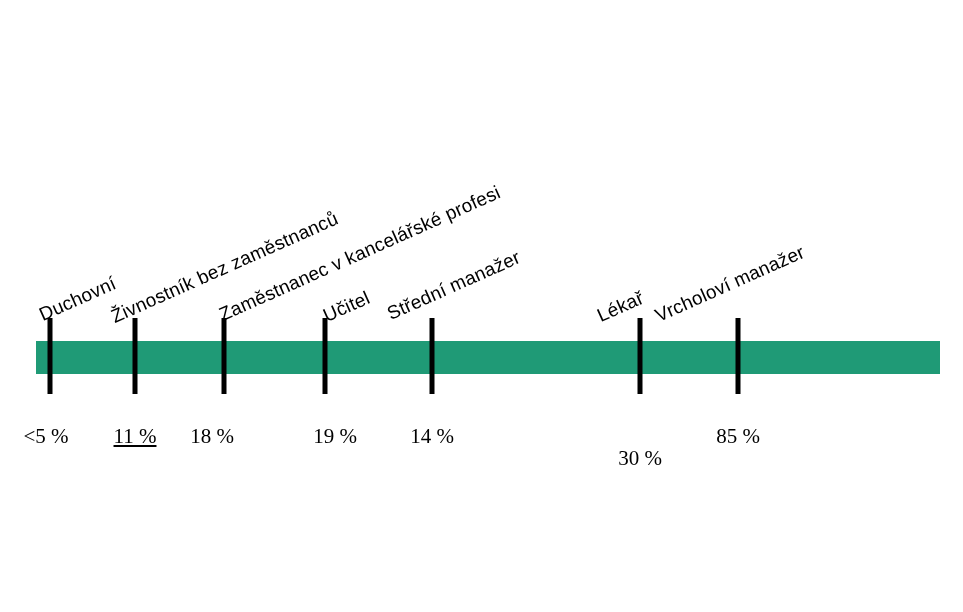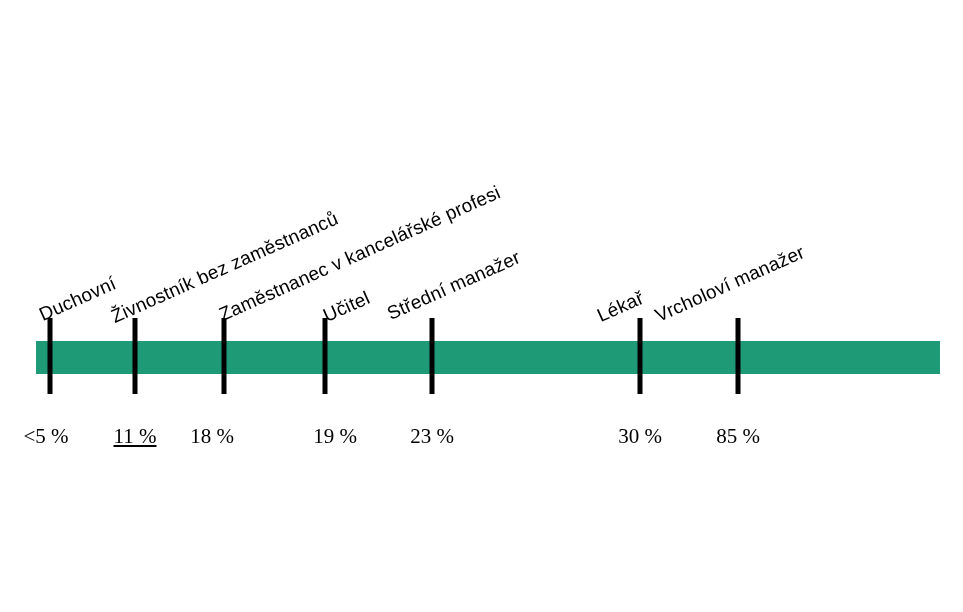--- a/index.html
+++ b/index.html
@@ -86,18 +86,18 @@
     <div class="tick" style="left:432px;"></div>
     <div class="tick" style="left:640px;"></div>
     <div class="tick" style="left:738px;"></div>
   </div>
 
   <div>
     <div class="pct-label" style="left:46px;">&lt;5 %</div>
     <div class="pct-label" style="left:135px;text-decoration:underline;">11 %</div>
     <div class="pct-label" style="left:212px;">18 %</div>
     <div class="pct-label" style="left:335px;">19 %</div>
-    <div class="pct-label" style="left:432px;">23 %</div>
-    <div class="pct-label" style="left:640px;">30 %</div>
+    <div class="pct-label" style="left:432px;">14 %</div>
+    <div class="pct-label" style="left:640px;margin-top:22px;">30 %</div>
     <div class="pct-label" style="left:738px;">85 %</div>
   </div>
 
 </div>
 
 </body></html>

